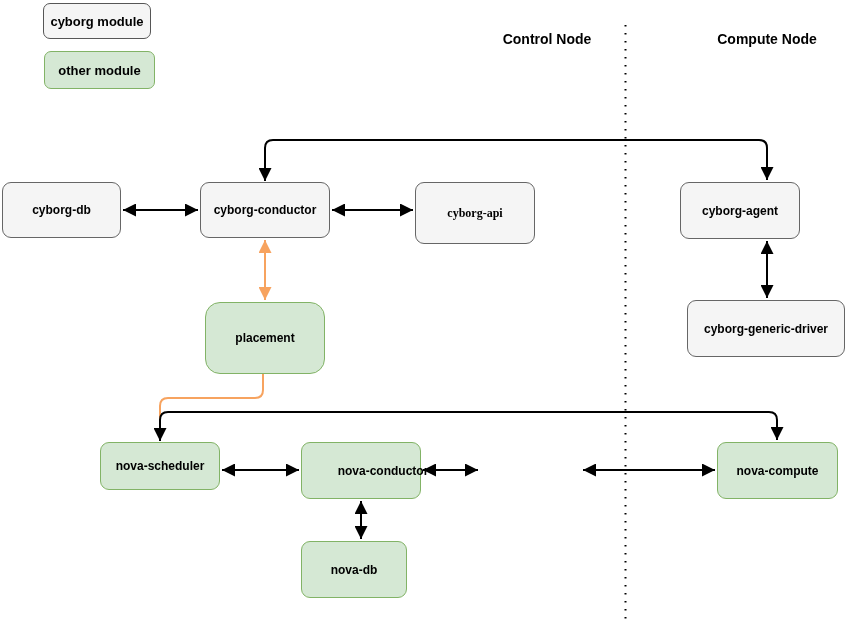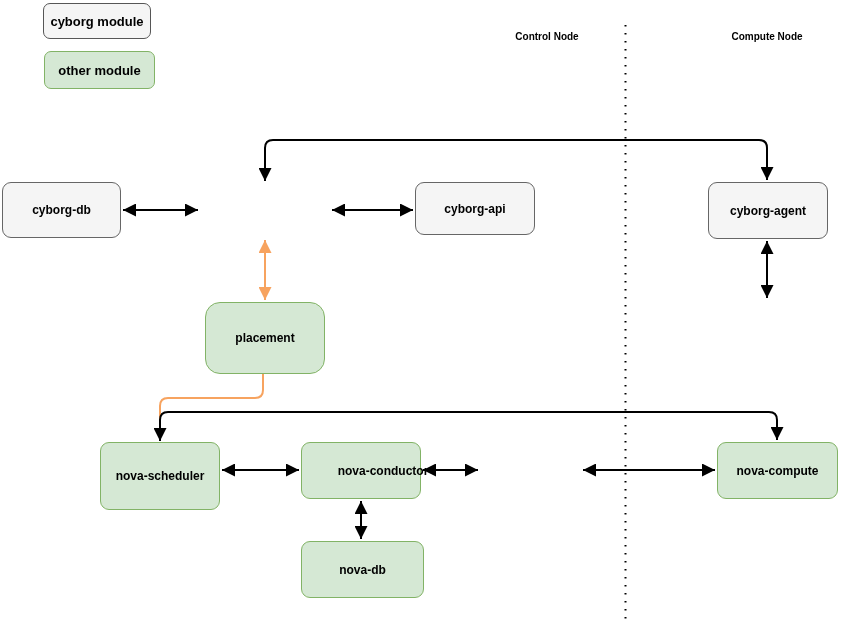--- a/index.html
+++ b/index.html
@@ -24,21 +24,21 @@
   .legend-box{
     position:absolute;box-sizing:border-box;
     display:flex;align-items:center;justify-content:center;
     border-radius:7px;font-weight:bold;font-size:13px;color:#000000;
     white-space:nowrap;
   }
   .legend-box.gray{background:#f5f5f5;border:1.5px solid #565656;}
   .legend-box.green{background:#d5e8d4;border:1px solid #82b366;margin-left:42px;}
   .zone-title{
     position:absolute;top:31px;transform:translateX(-50%);
-    font-weight:bold;font-size:10px;color:#000000;white-space:nowrap;
+    font-weight:bold;font-size:14px;color:#000000;white-space:nowrap;
   }
 </style>
 </head>
 <body>
 
 <div class="canvas">
 
   <svg class="edges" width="848" height="623">
     <defs>
       <marker id="ab" viewBox="0 0 10 10" refX="10" refY="5" markerWidth="6.5" markerHeight="6.5" orient="auto-start-reverse" markerUnits="strokeWidth">
@@ -74,22 +74,24 @@
     <path d="M361,501 V539" fill="none" stroke="#000000" stroke-width="2" marker-start="url(#ab)" marker-end="url(#ab)"></path>
   </svg>
 
   <div class="legend-box gray" style="left:2px;top:3px;width:108px;height:36px;margin-left:41px;">cyborg module</div>
   <div class="legend-box green" style="left:2px;top:51px;width:111px;height:38px;">other module</div>
 
   <div class="zone-title" style="left:547px;">Control Node</div>
   <div class="zone-title" style="left:767px;">Compute Node</div>
 
   <div class="node gray" style="left:2px;top:182px;width:119px;height:56px;">cyborg-db</div>
-  <div class="node gray" style="left:415px;top:182px;width:120px;height:53px;">cyborg-api</div>
-  <div class="node gray" style="left:708px;top:182px;width:120px;height:57px;">cyborg-agent</div>
+  <div class="node gray" style="left:200px;top:182px;width:130px;height:56px;">cyborg-conductor</div>
+  <div class="node gray" style="left:415px;top:182px;width:120px;height:62px;font-family:Liberation Serif, serif;">cyborg-api</div>
+  <div class="node gray" style="left:680px;top:182px;width:120px;height:57px;">cyborg-agent</div>
+  <div class="node gray" style="left:687px;top:300px;width:158px;height:57px;">cyborg-generic-driver</div>
 
   <div class="node green" style="left:205px;top:302px;width:120px;height:72px;border-radius:15px;">placement</div>
-  <div class="node green" style="left:100px;top:442px;width:120px;height:68px;">nova-scheduler</div>
+  <div class="node green" style="left:100px;top:442px;width:120px;height:48px;">nova-scheduler</div>
   <div class="node green" style="left:301px;top:442px;width:120px;height:57px;padding-left:44px;">nova-conductor</div>
   <div class="node green" style="left:717px;top:442px;width:121px;height:57px;">nova-compute</div>
-  <div class="node green" style="left:301px;top:541px;width:123px;height:57px;">nova-db</div>
+  <div class="node green" style="left:301px;top:541px;width:106px;height:57px;">nova-db</div>
 
 </div>
 
 </body></html>

